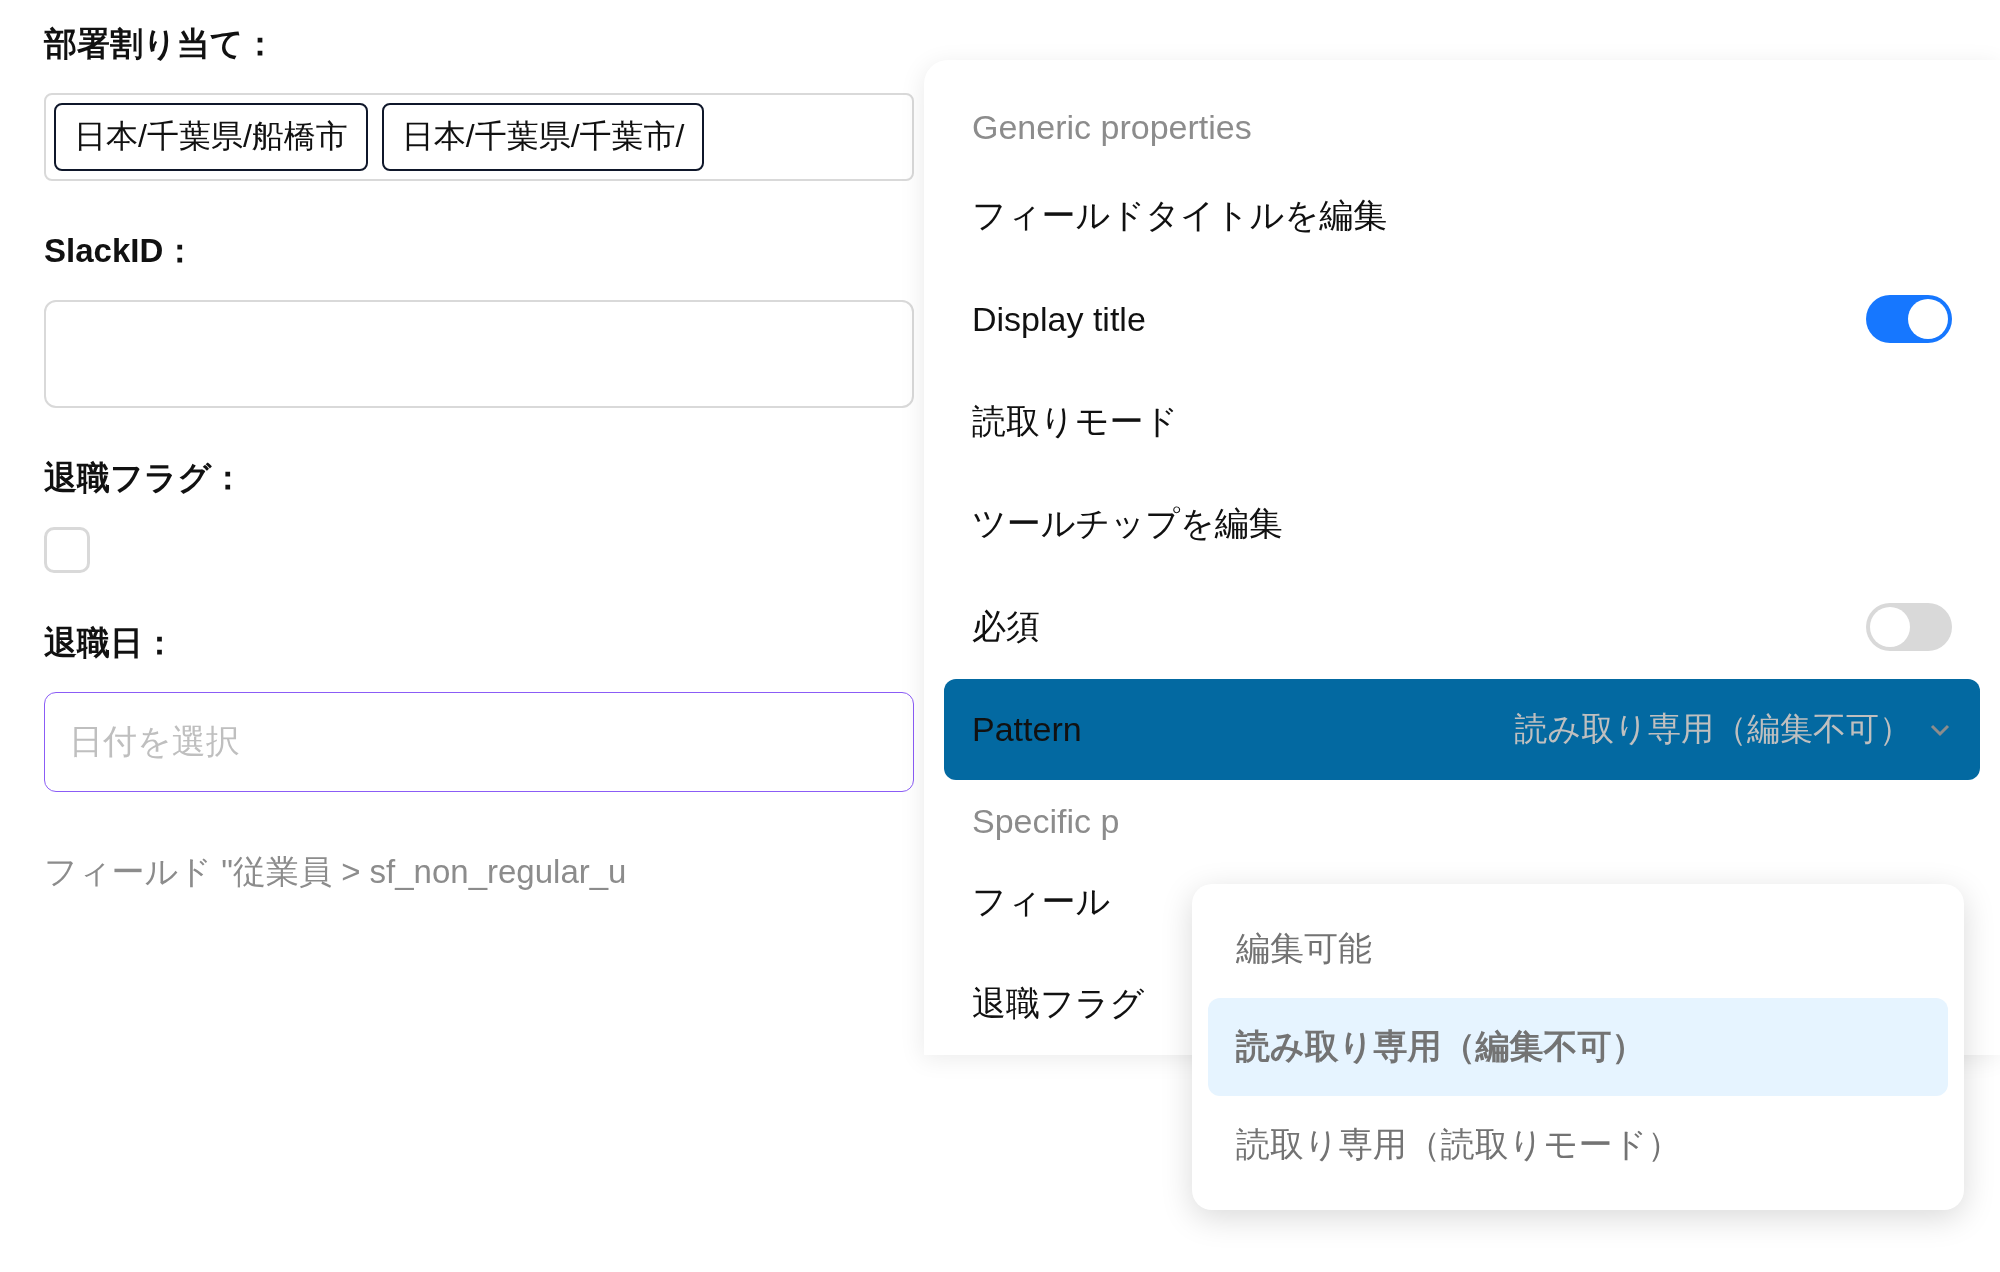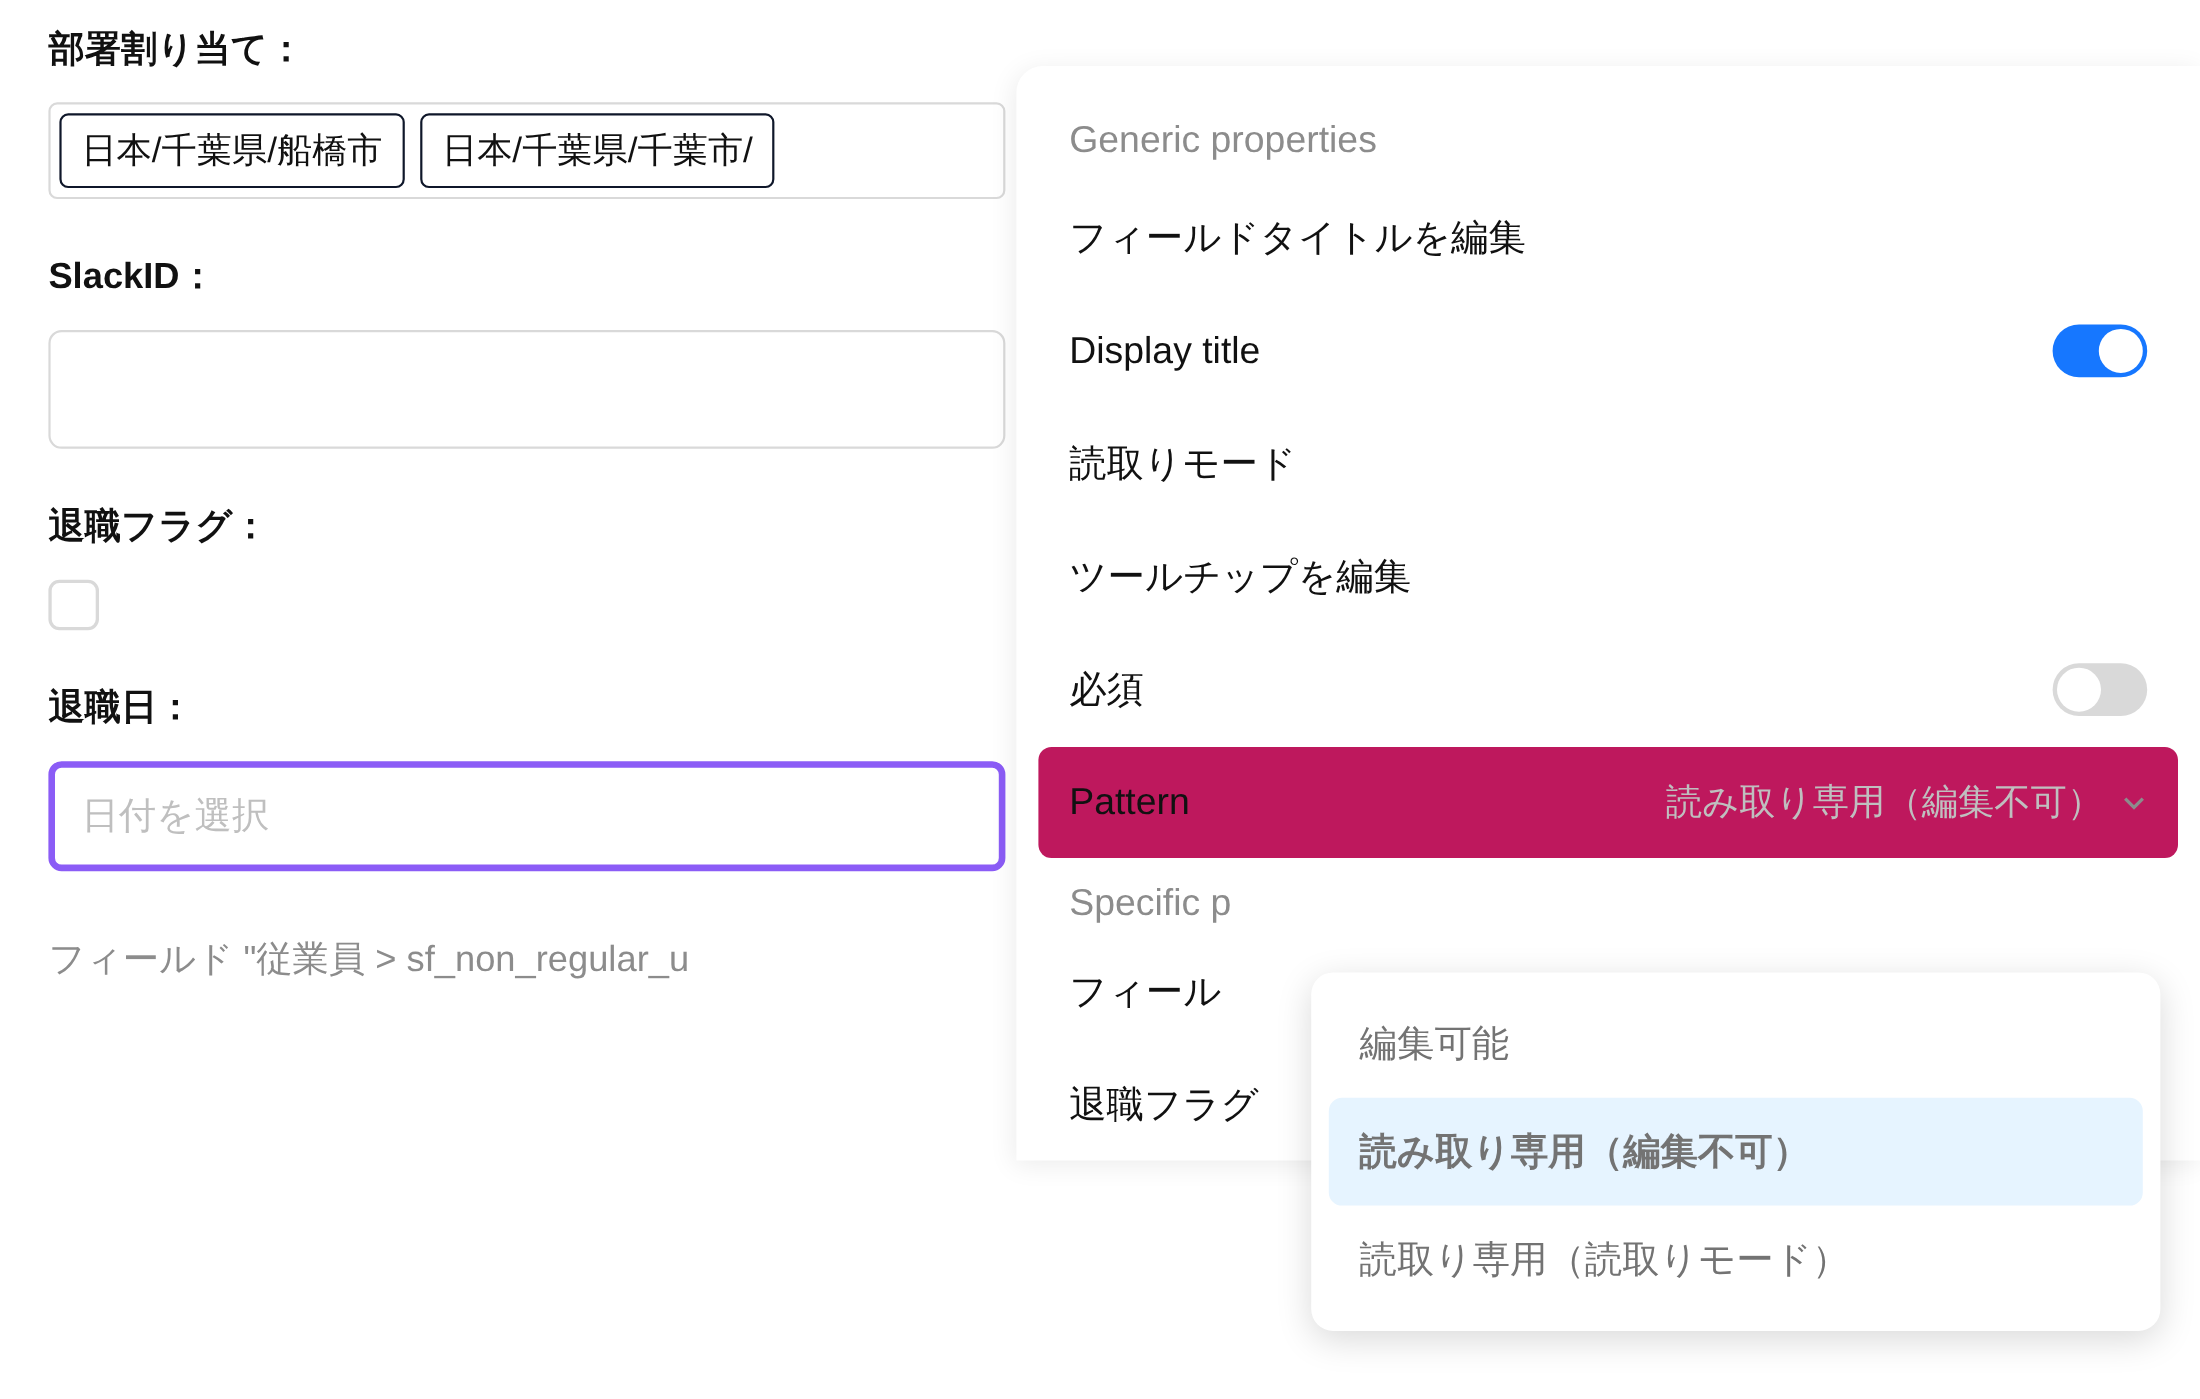--- a/index.html
+++ b/index.html
@@ -67,21 +67,21 @@
       width: 46px;
       height: 46px;
       border: 3px solid #d9d9d9;
       border-radius: 10px;
       background: #fff;
     }
     
     .date-input {
       width: 870px;
       height: 100px;
-      border: 6px solid #8b5cf6;
+      border: 1px solid #8b5cf6;
       border-radius: 12px;
       font-size: 34px;
       padding: 0 24px;
       color: #bfbfbf;
       display: flex;
       align-items: center;
     }
     
     .help-text {
       font-size: 33px;
@@ -118,21 +118,21 @@
       display: flex;
       align-items: center;
       justify-content: space-between;
       padding: 28px 48px;
       font-size: 34px;
       color: #111;
       min-height: 94px;
     }
     
     .menu-item.highlighted {
-      background: #be185d;
+      background: #0369a1;
       border-radius: 12px;
       margin: 0 20px;
       padding: 28px 28px;
     }
     
     .toggle {
       width: 86px;
       height: 48px;
       border-radius: 24px;
       position: relative;

